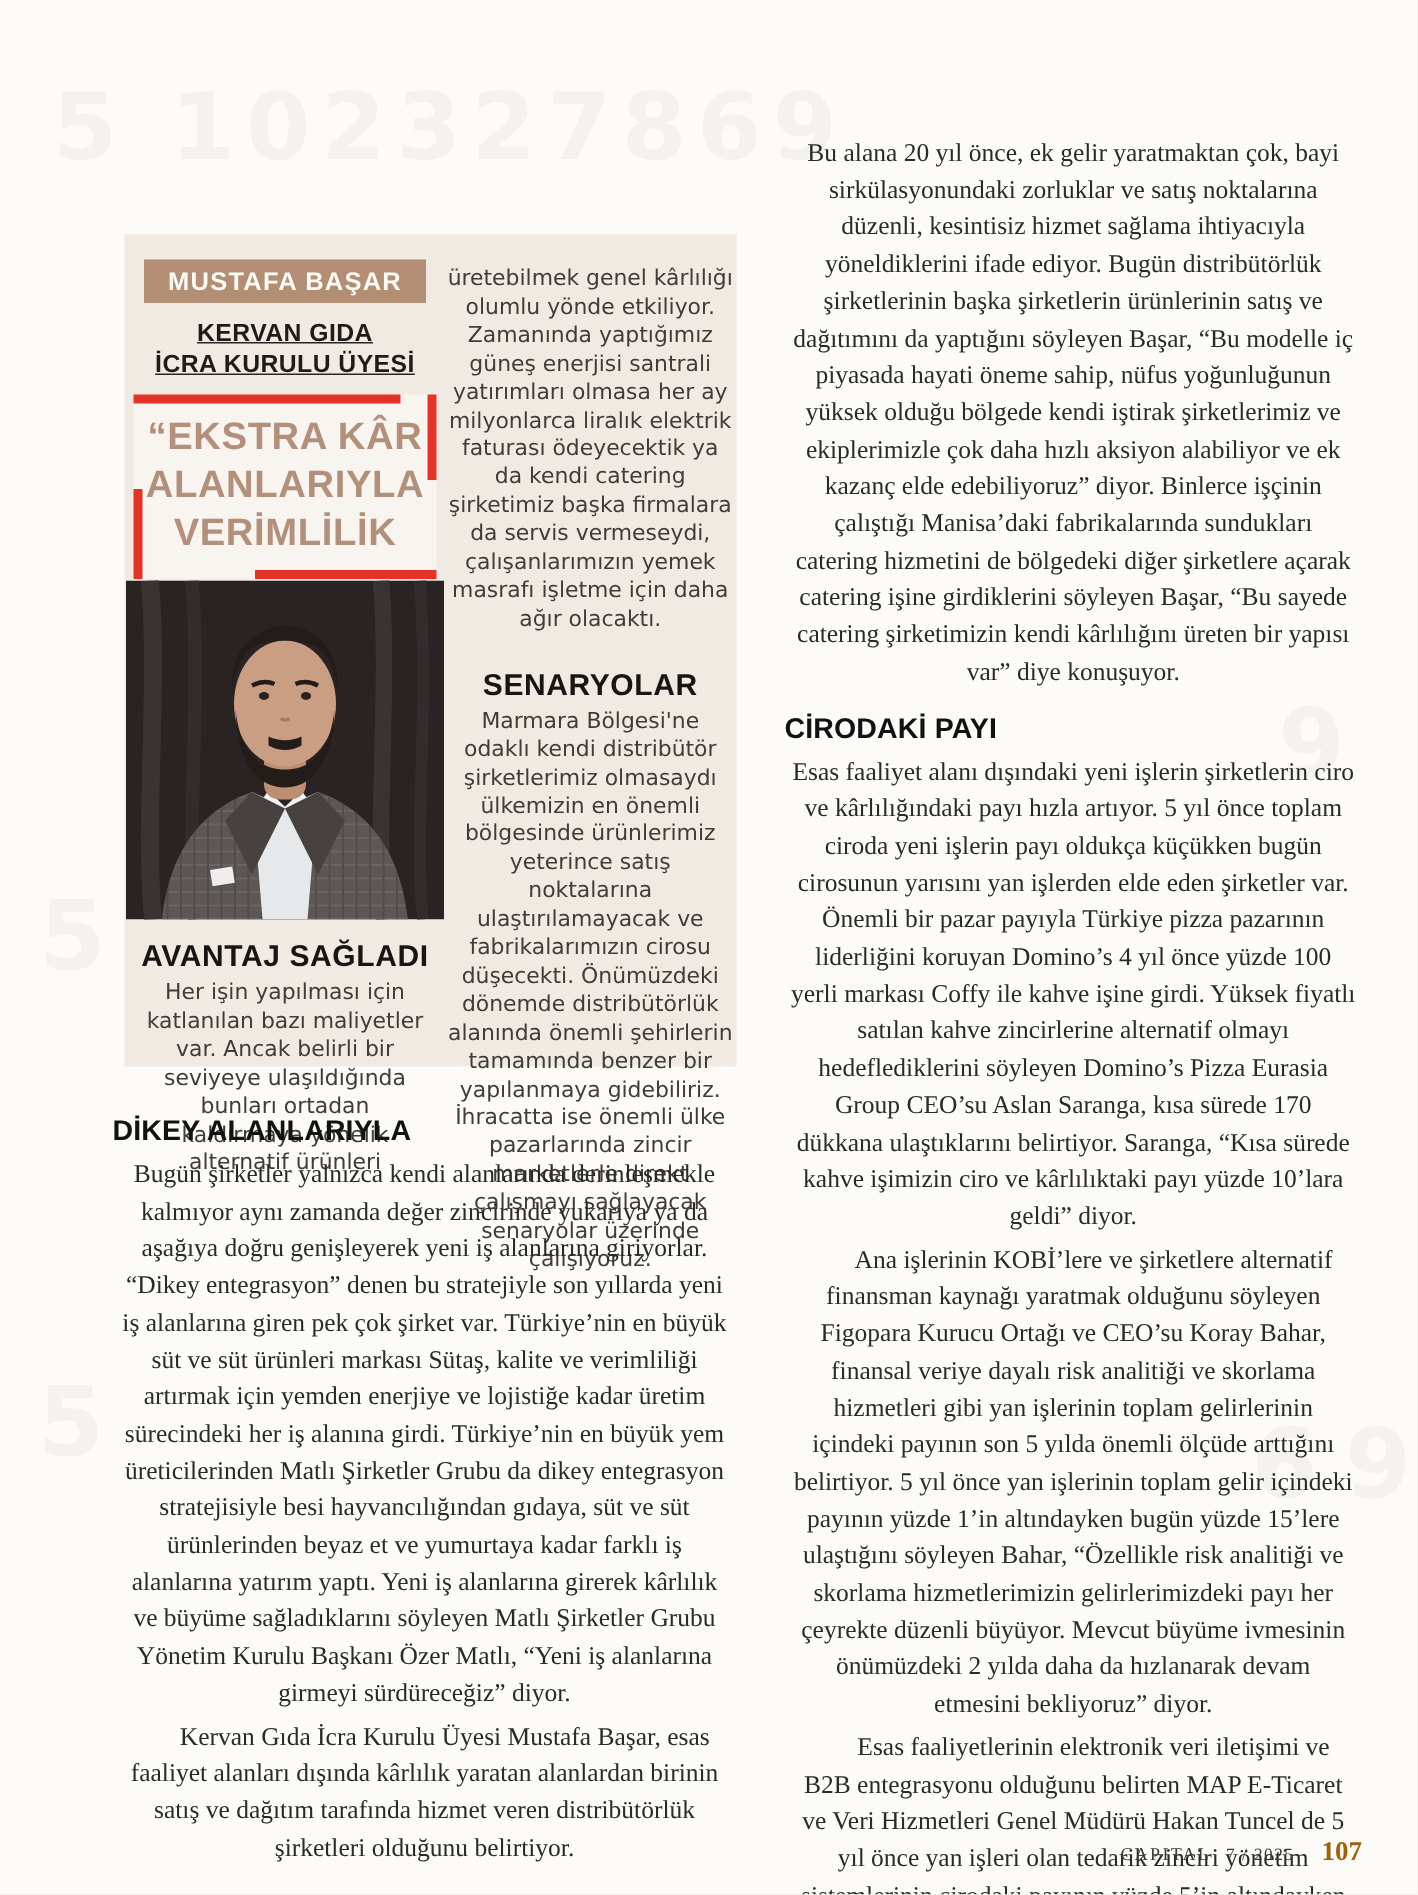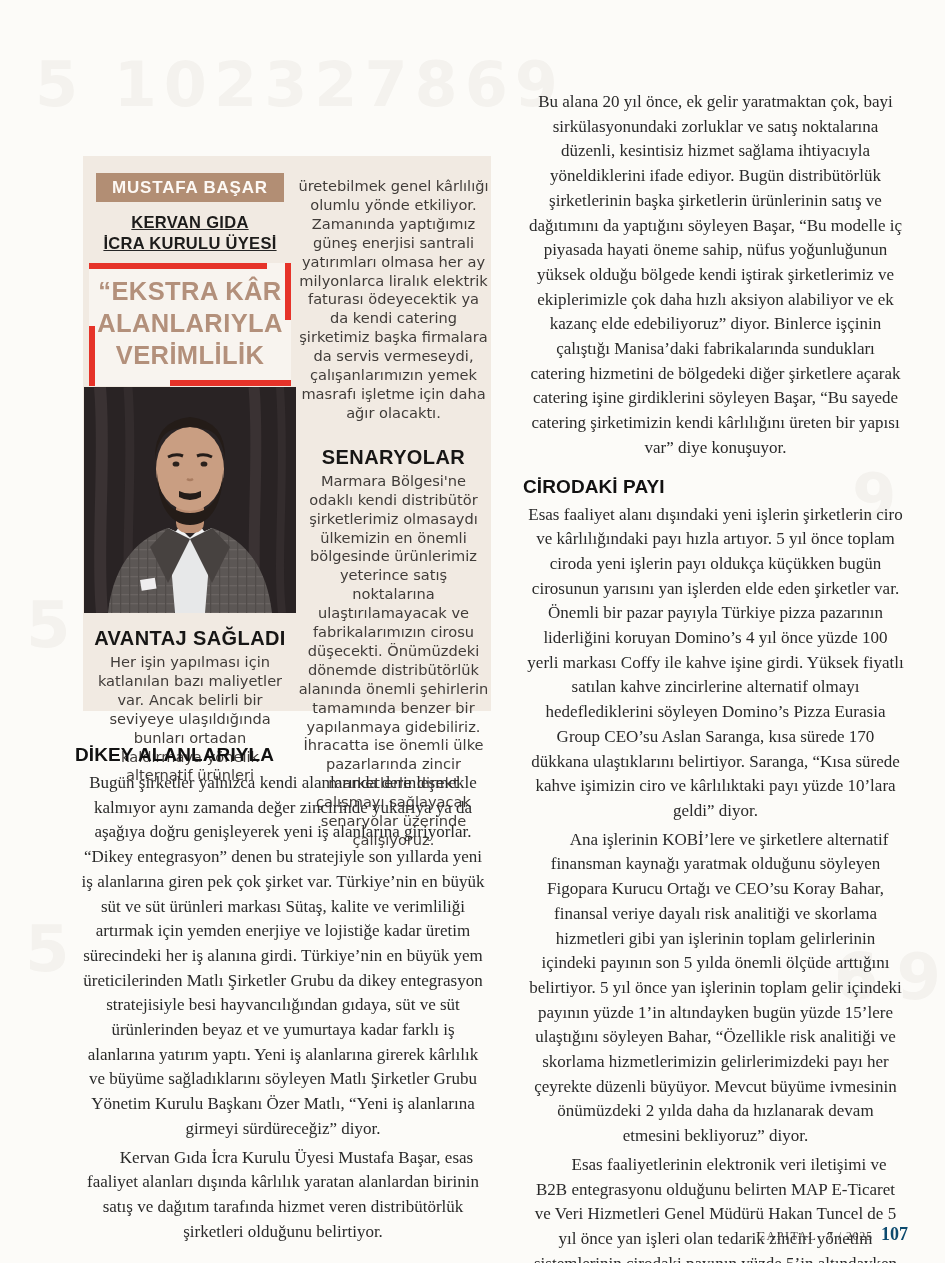--- a/index.html
+++ b/index.html
@@ -92,21 +92,21 @@
   .foot-mag{
     font-family:"Liberation Serif",serif;font-size:12px;
     letter-spacing:1.5px;color:#3a3a3a;
   }
   .foot-issue{
     font-family:"Liberation Serif",serif;font-size:11.5px;
     letter-spacing:1px;color:#3a3a3a;margin-left:6px;
   }
   .foot-page{
     font-family:"Liberation Serif",serif;font-weight:bold;
-    font-size:18px;color:#0c4a6e;margin-left:4px;
+    font-size:18px;color:#a16207;margin-left:14px;
   }
 </style>
 </head>
 <body>
 
 <div id="page">
 
   <div class="wm" style="left:35px;top:48px;font-size:62px;letter-spacing:7px;">5 102327869</div>
   <div class="wm" style="left:26px;top:588px;font-size:64px;">5</div>
   <div class="wm" style="left:852px;top:460px;font-size:64px;">9</div>

